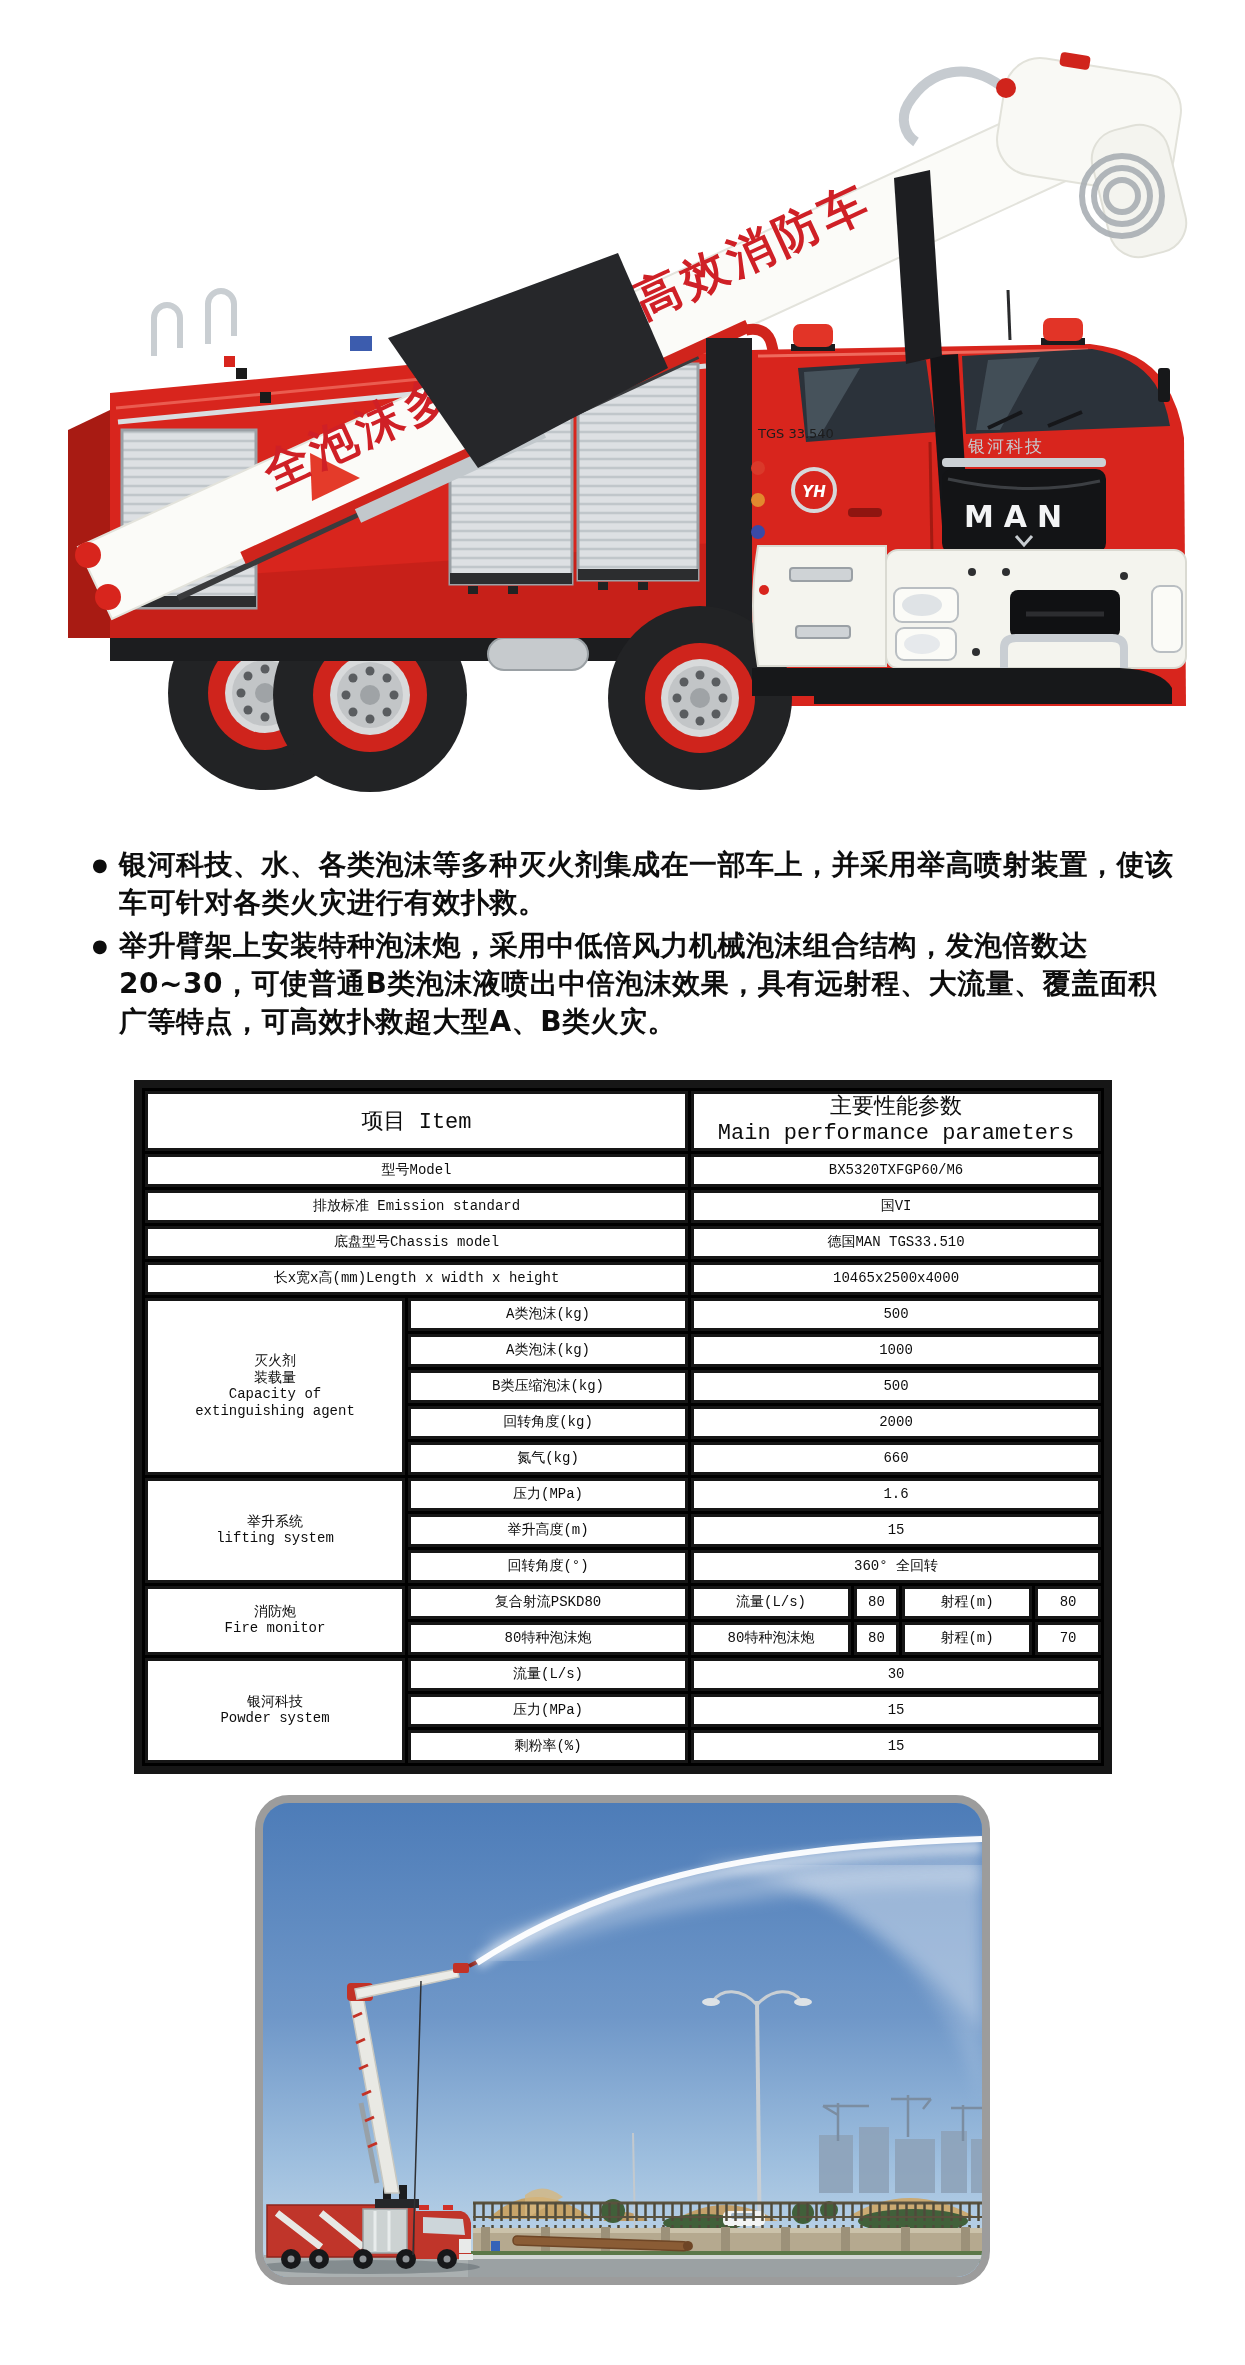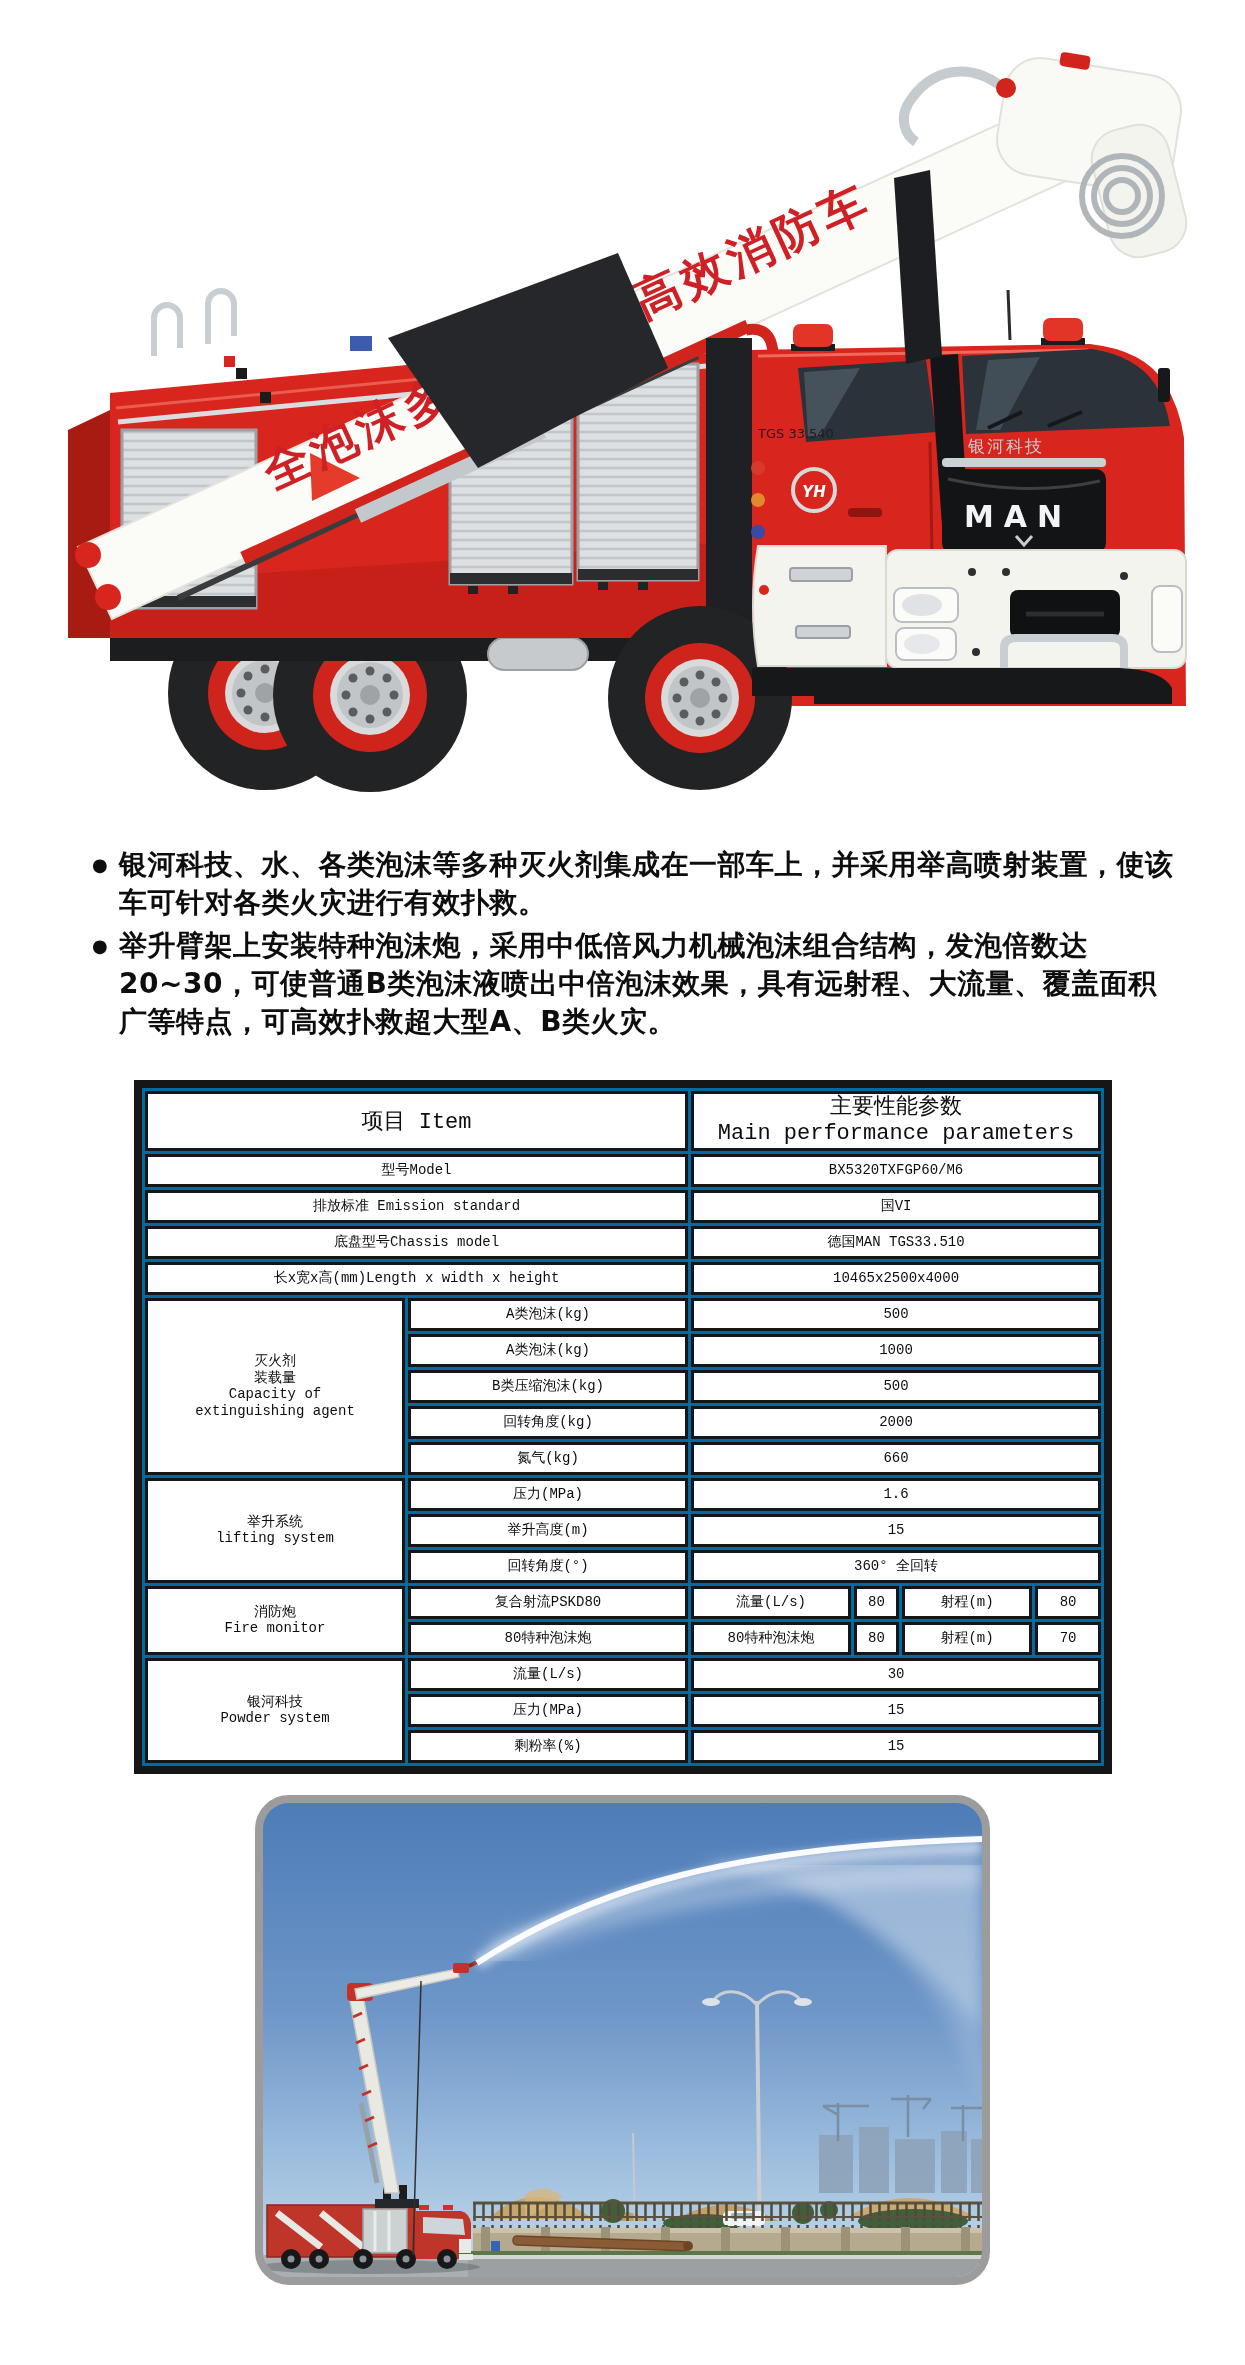--- a/index.html
+++ b/index.html
@@ -11,21 +11,21 @@
   .hero{position:absolute;left:58px;top:38px;width:1130px;height:756px;}
   .hero svg{display:block;width:100%;height:100%;}
 
   .intro{position:absolute;left:92px;top:846px;width:1086px;}
   .bullet-item{position:relative;padding-left:27px;font-size:28px;line-height:38px;
     font-weight:600;color:#0d0d0d;letter-spacing:0.5px;margin-bottom:5px;}
   .bullet-item .dot{position:absolute;left:0;top:0;font-size:18px;line-height:38px;}
 
   .spec-wrap{position:absolute;left:134px;top:1080px;}
   table.spec{table-layout:fixed;width:978px;border-collapse:separate;border-spacing:3px;
-    border:8px solid #161616;background:#0369a1;}
+    border:8px solid #161616;background:#000000;}
   table.spec td{
     border:3px solid #161616;background:#fff;text-align:center;vertical-align:middle;
     font-family:"Liberation Mono","DejaVu Sans Mono",monospace;
     font-size:14px;color:#0d0d0d;height:25px;padding:1px 4px;overflow:hidden;}
   table.spec tr.hdr td{height:49px;font-size:22px;}
   td.pre{white-space:pre-line;line-height:1.18;}
 
   .photo-frame{position:absolute;left:255px;top:1795px;width:735px;height:490px;
     box-sizing:border-box;border:8px solid #9c9c9c;border-radius:34px;overflow:hidden;
     background:#6f9cc9;}

